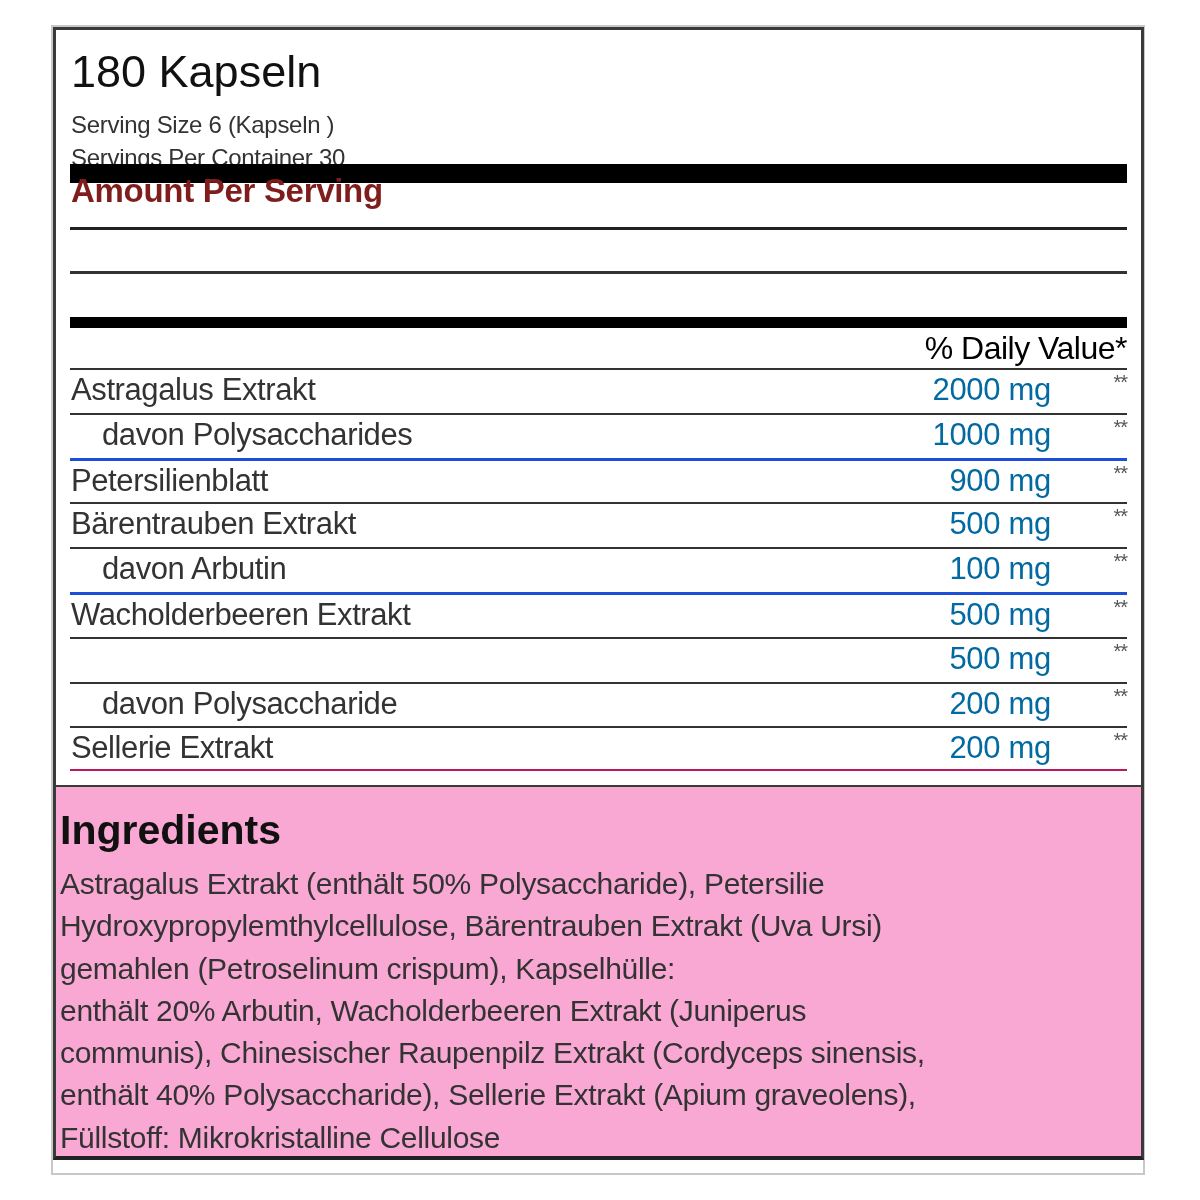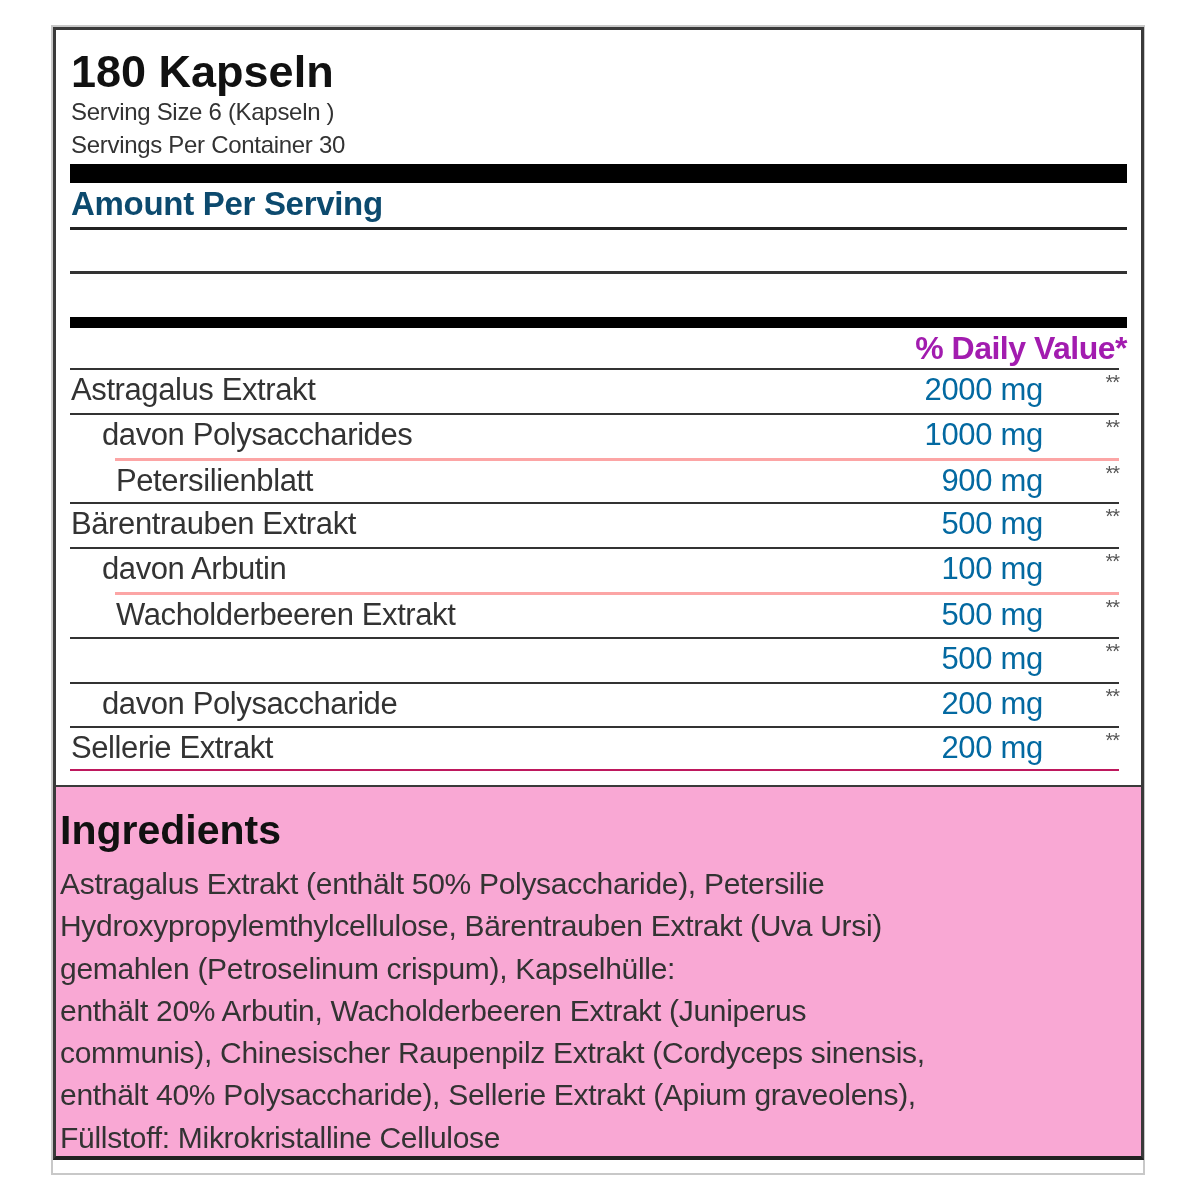--- a/index.html
+++ b/index.html
@@ -51,78 +51,79 @@
     position: absolute;
     left: 14px;
     right: 14px;
     top: 0;
   }
   .title {
     position: absolute;
     left: 1px;
     top: 16px;
     font-size: 45px;
-    font-weight: bold;
+    font-weight: normal;
     color: #111;
     letter-spacing: 0px;
     white-space: nowrap;
   }
   .serving {
     position: absolute;
     left: 1px;
     font-size: 24px;
     color: #333;
     white-space: nowrap;
     letter-spacing: -0.3px;
+    margin-top: 13px;
   }
   .serving.size { top: 68px; }
   .serving.per { top: 101px; }
   .bar {
     position: absolute;
     left: 0;
     right: 0;
     background: #000;
   }
   .bar.thick1 { top: 134px; height: 19px; }
   .amount {
     position: absolute;
     left: 1px;
-    top: 155px;
+    top: 142px;
     font-size: 33px;
     font-weight: bold;
-    color: #0c4a6e;
+    color: #7f1d1d;
     white-space: nowrap;
     letter-spacing: -0.3px;
   }
   .bar.line1 { top: 197px; height: 3px; background: #222; }
   .bar.line2 { top: 241px; height: 3px; background: #333; }
   .bar.thick2 { top: 287px; height: 11px; }
   .dv-header {
     position: absolute;
     right: 0;
     top: 300px;
     font-size: 32px;
-    font-weight: bold;
-    color: #a21caf;
+    font-weight: normal;
+    color: #000000;
     white-space: nowrap;
     letter-spacing: -0.5px;
   }
   .table {
     position: absolute;
     left: 0;
-    right: 8px;
+    right: 0;
     top: 338px;
   }
   .row {
     position: relative;
     height: 44.8px;
     border-top: 2px solid #333;
     box-sizing: border-box;
   }
-  .row.thick-top { border-top: 3px solid #fca5a5; margin-left: 45px; }
+  .row.thick-top { border-top: 3px solid #1d4ed8; }
   .row.last { border-bottom: 2px solid #be185d; }
   .row .name {
     position: absolute;
     left: 1px;
     top: 2px;
     font-size: 31px;
     color: #333;
     white-space: nowrap;
     letter-spacing: -0.4px;
   }

